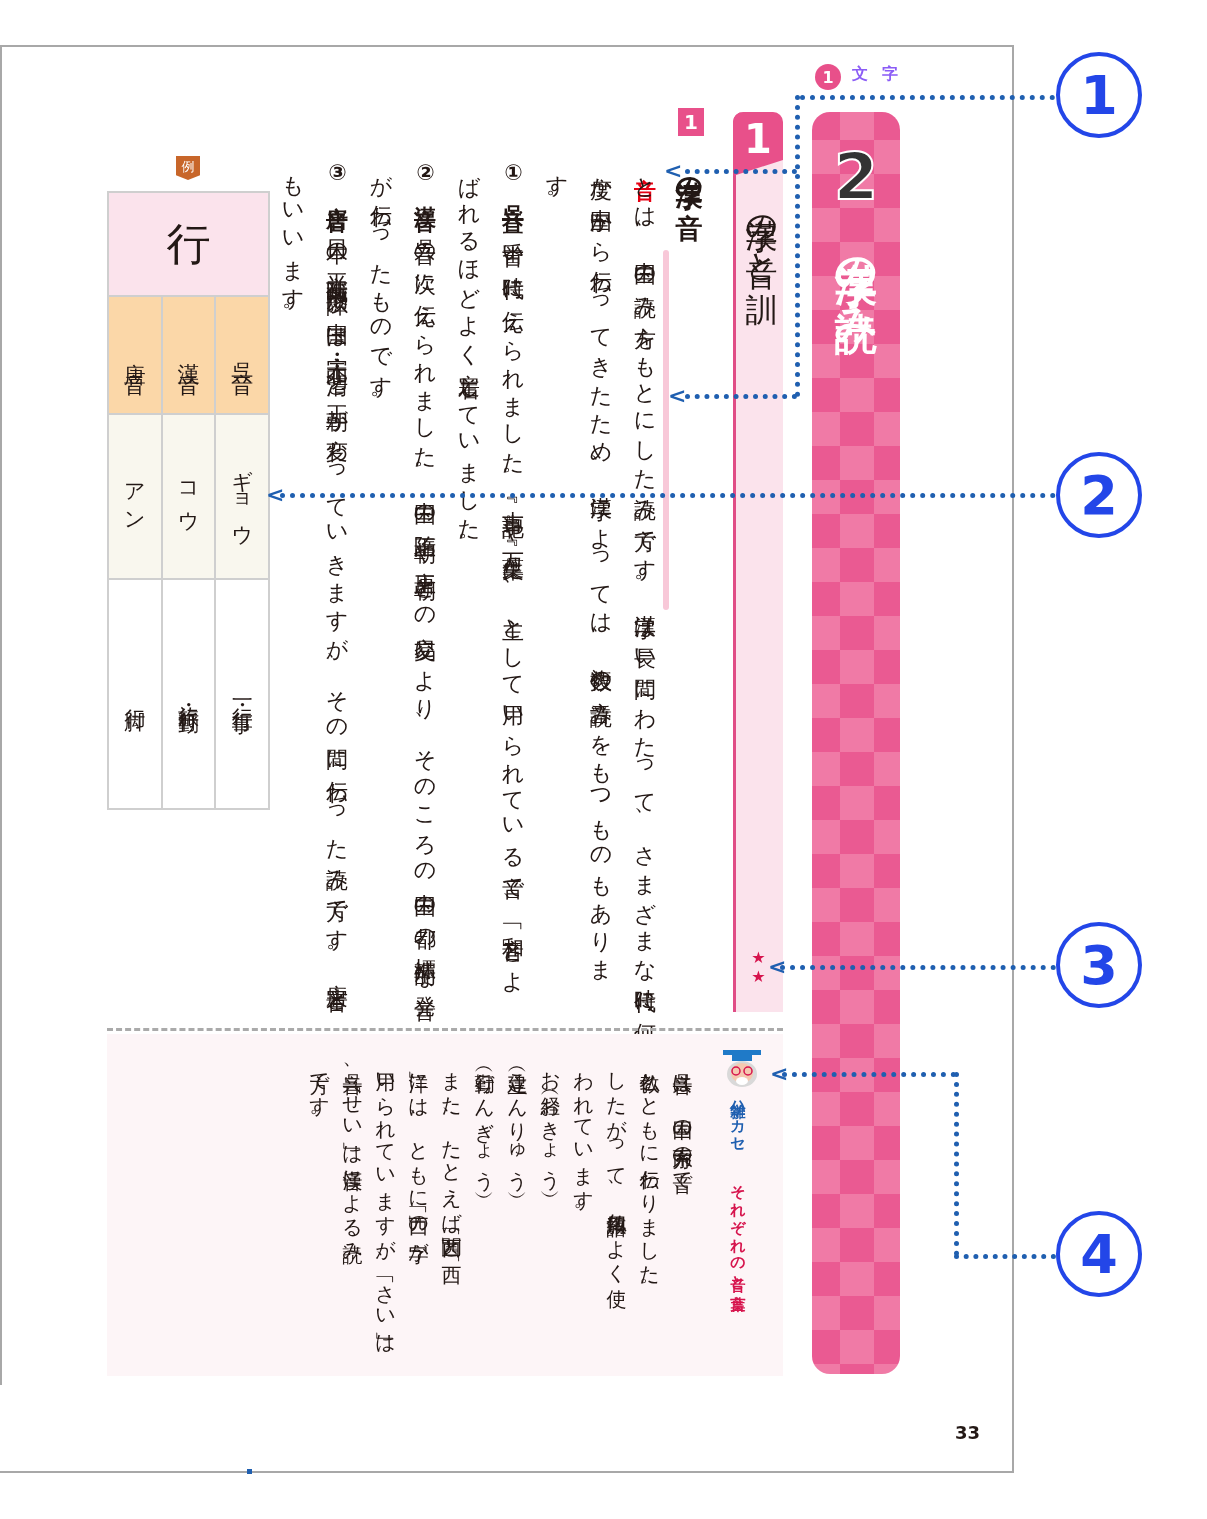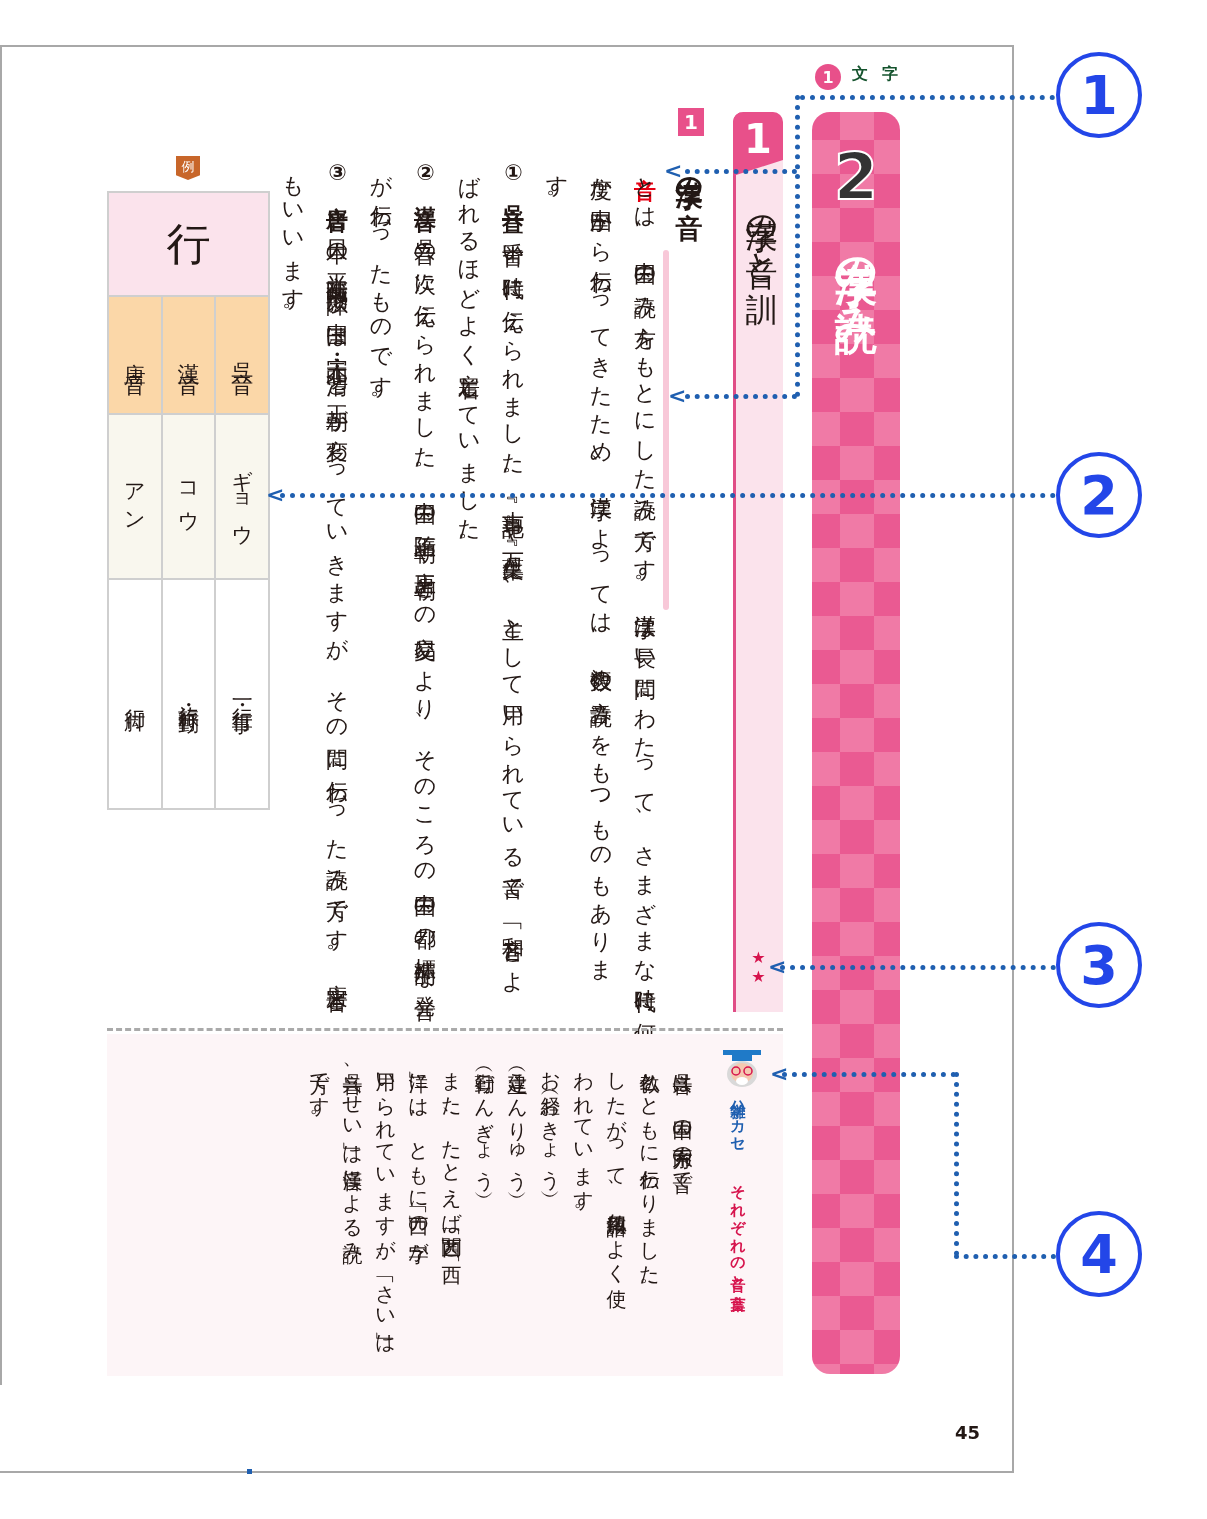--- a/index.html
+++ b/index.html
@@ -11,21 +11,21 @@
       border-top: 2px solid #a8a8a8; border-right: 2px solid #a8a8a8; border-bottom: 2px solid #a8a8a8;
       background: #fff;
     }
     .page-left-edge { position: absolute; left: 0; top: 45px; width: 2px; height: 1340px; background: #a8a8a8; }
 
     .vt { writing-mode: vertical-rl; text-orientation: upright; }
 
     
     .chapter-badge { position: absolute; left: 815px; top: 64px; width: 26px; height: 26px; border-radius: 50%;
       background: #e8508a; color: #fff; font: bold 16px "DejaVu Sans", sans-serif; display:flex; align-items:center; justify-content:center; }
-    .chapter-label { position: absolute; left: 852px; top: 64px; font: bold 16px "DejaVu Sans", sans-serif; letter-spacing: 14px; color: #14532d; }
+    .chapter-label { position: absolute; left: 852px; top: 64px; font: bold 16px "DejaVu Sans", sans-serif; letter-spacing: 14px; color: #8b5cf6; }
 
     
     .band { position: absolute; left: 812px; top: 112px; width: 88px; height: 1262px; border-radius: 18px; overflow: hidden;
       background-color: #ea5a92;
       background-image:
         linear-gradient(45deg, #f07aa6 25%, transparent 25%, transparent 75%, #f07aa6 75%),
         linear-gradient(45deg, #f07aa6 25%, transparent 25%, transparent 75%, #f07aa6 75%);
       background-size: 68px 68px; background-position: -6px -6px, 28px 28px; }
     .band-num { position: absolute; left: 0; top: 28px; width: 88px; text-align: center;
       font: bold 64px "DejaVu Sans", sans-serif; color: #333; -webkit-text-stroke: 2px #fff; }
@@ -179,21 +179,21 @@
     <div>建立（こんりゅう）</div>
     <div>勤行（ごんぎょう）</div>
     <div>また、たとえば「関西」と「西</div>
     <div>洋」には、ともに「西」の字が</div>
     <div>用いられていますが、「さい」は</div>
     <div>呉音、「せい」は漢音による読み</div>
     <div>方です。</div>
   </div>
 </div>
 
-<div class="page-num">45</div>
+<div class="page-num">33</div>
 <div class="blue-dot"></div>
 
 <div class="dots-h" style="left:800px; top:95px; width:255px;"></div>
 <div class="dots-v" style="left:795px; top:95px; height:302px;"></div>
 <div class="dots-h" style="left:685px; top:169px; width:112px;"></div>
 <div class="dots-h" style="left:685px; top:394px; width:112px;"></div>
 <div class="arrowhead" style="left:664px; top:160px;">&lt;</div>
 <div class="arrowhead" style="left:668px; top:385px;">&lt;</div>
 <div class="ann-circle" style="left:1056px; top:52px;">1</div>
 

